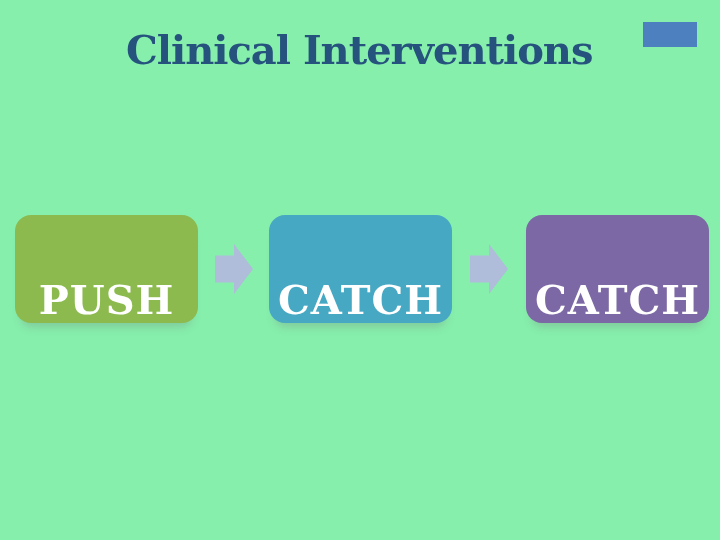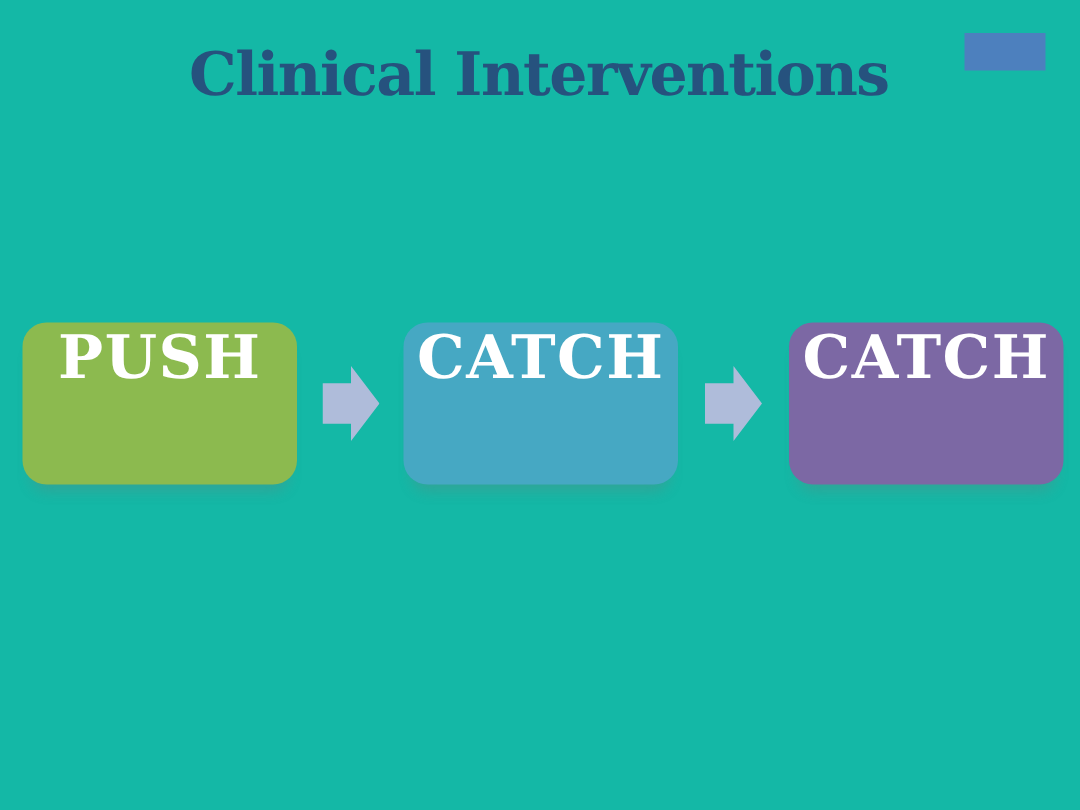--- a/index.html
+++ b/index.html
@@ -4,21 +4,21 @@
 <style>
   html, body {
     margin: 0;
     padding: 0;
     background: #ffffff;
   }
   .slide {
     position: relative;
     width: 720px;
     height: 540px;
-    background: #14b8a6;
+    background: #86efac;
     overflow: hidden;
     font-family: "DejaVu Serif", "Liberation Serif", serif;
   }
   .slide-title {
     position: absolute;
     left: 126px;
     top: 28px;
     width: 560px;
     font-size: 40px;
     line-height: 44px;
@@ -34,21 +34,21 @@
     width: 54px;
     height: 25px;
     background: #4D80BE;
   }
   .step {
     position: absolute;
     top: 215px;
     height: 108px;
     border-radius: 16px;
     display: flex;
-    align-items: flex-start;
+    align-items: flex-end;
     justify-content: center;
     box-shadow: 0 10px 9px -6px rgba(120,120,120,0.30);
   }
   .step-push  { left: 15px;  width: 183px; background: #8CBA4F; }
   .step-carry { left: 269px; width: 183px; background: #46A8C3; }
   .step-catch { left: 526px; width: 183px; background: #7C68A4; }
   .step-label {
     color: #FFFFFF;
     font-size: 40px;
     letter-spacing: 1px;

